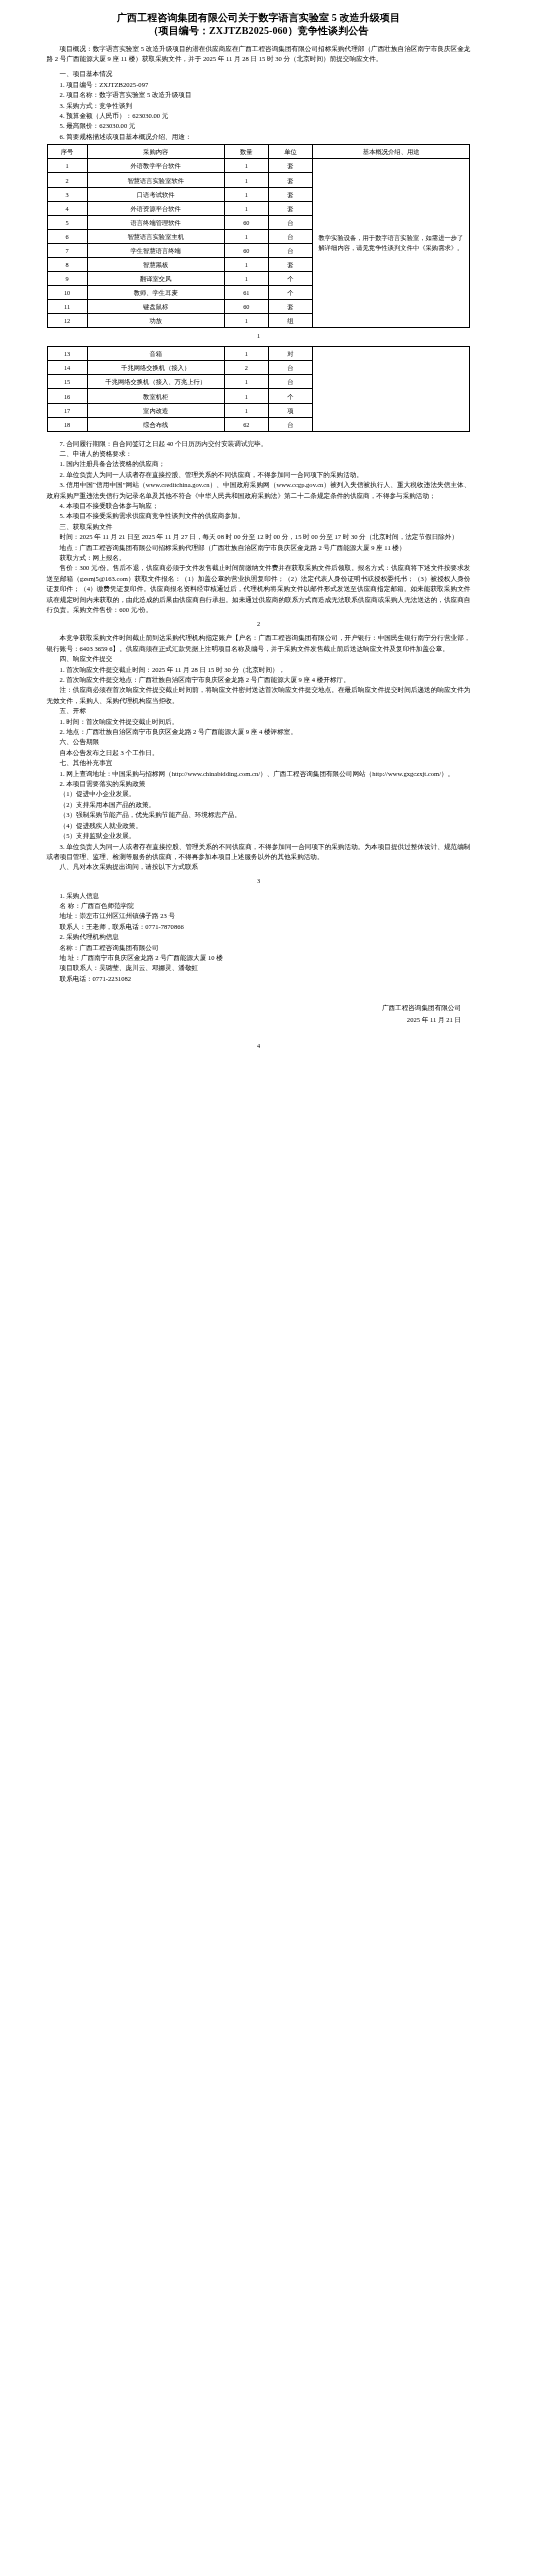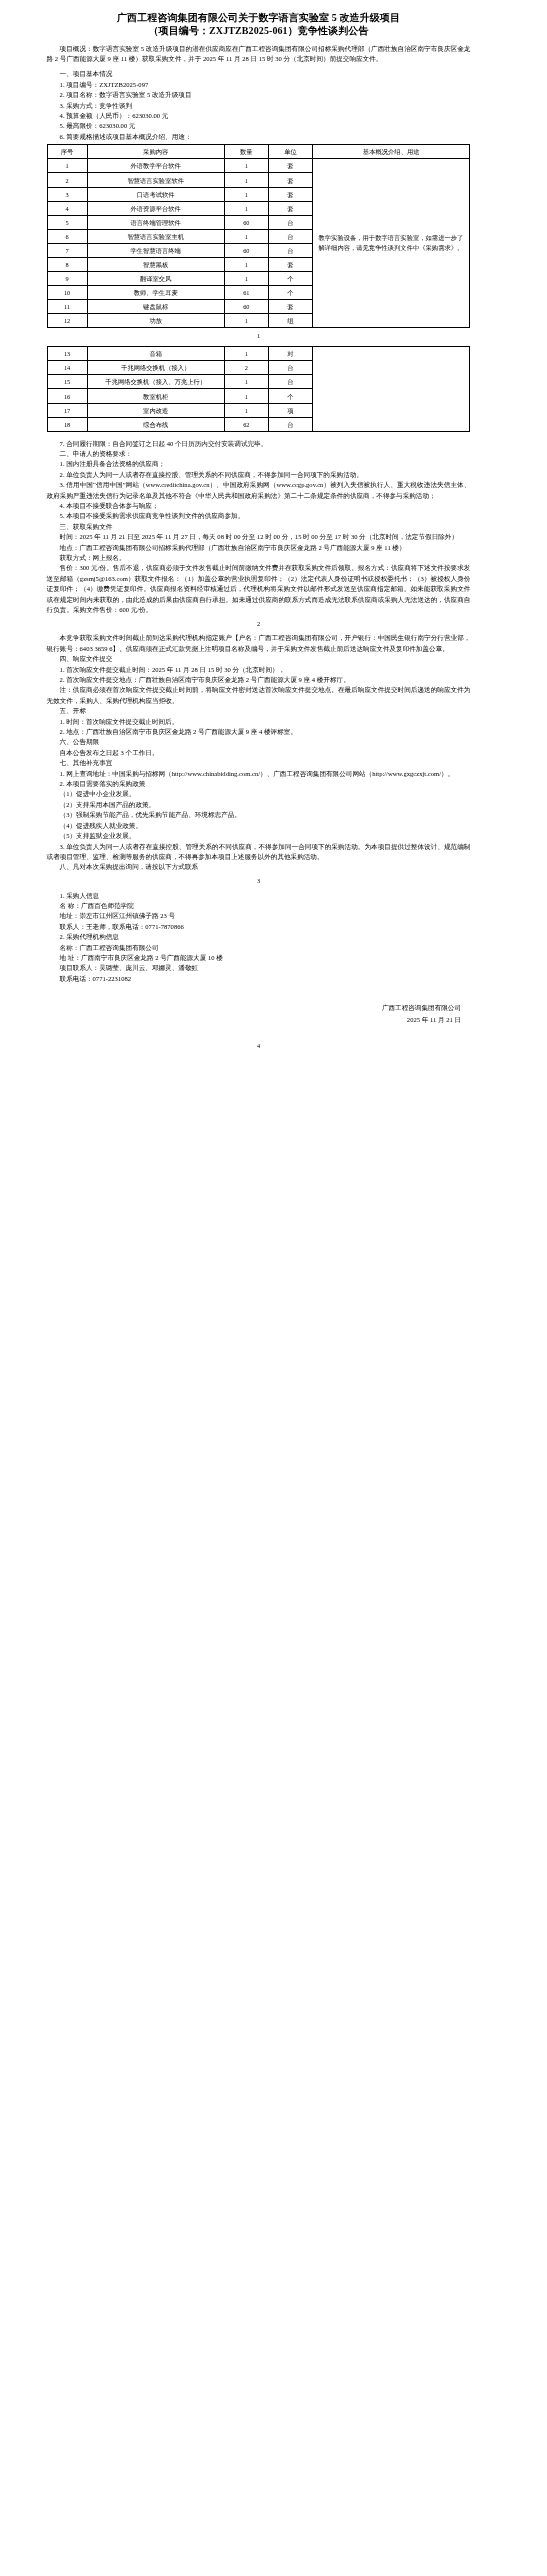--- a/index.html
+++ b/index.html
@@ -78,21 +78,21 @@
   .spacer-sm{height:4.8px;}
   .tbl-wrap{padding:0 9.6px;}
 </style>
 </head>
 <body>
 
 <div class="page">
 
   <div class="doc-title">
     <span>广西工程咨询集团有限公司关于数字语言实验室 5 改造升级项目</span>
-    <span class="line2">（项目编号：ZXJTZB2025-061）竞争性谈判公告</span>
+    <span class="line2">（项目编号：ZXJTZB2025-060）竞争性谈判公告</span>
   </div>
 
   <div class="body-text">
 
     <p class="para">项目概况：数字语言实验室 5 改造升级项目的潜在供应商应在广西工程咨询集团有限公司招标采购代理部（广西壮族自治区南宁市良庆区金龙路 2 号广西能源大厦 9 座 11 楼）获取采购文件，并于 2025 年 11 月 28 日 15 时 30 分（北京时间）前提交响应文件。</p>
     <div class="spacer-sm"></div>
 
     <p class="sec-head">一、项目基本情况</p>
     <p class="para">1. 项目编号：ZXJTZB2025-097</p>
     <p class="para">2. 项目名称：数字语言实验室 5 改造升级项目</p>

